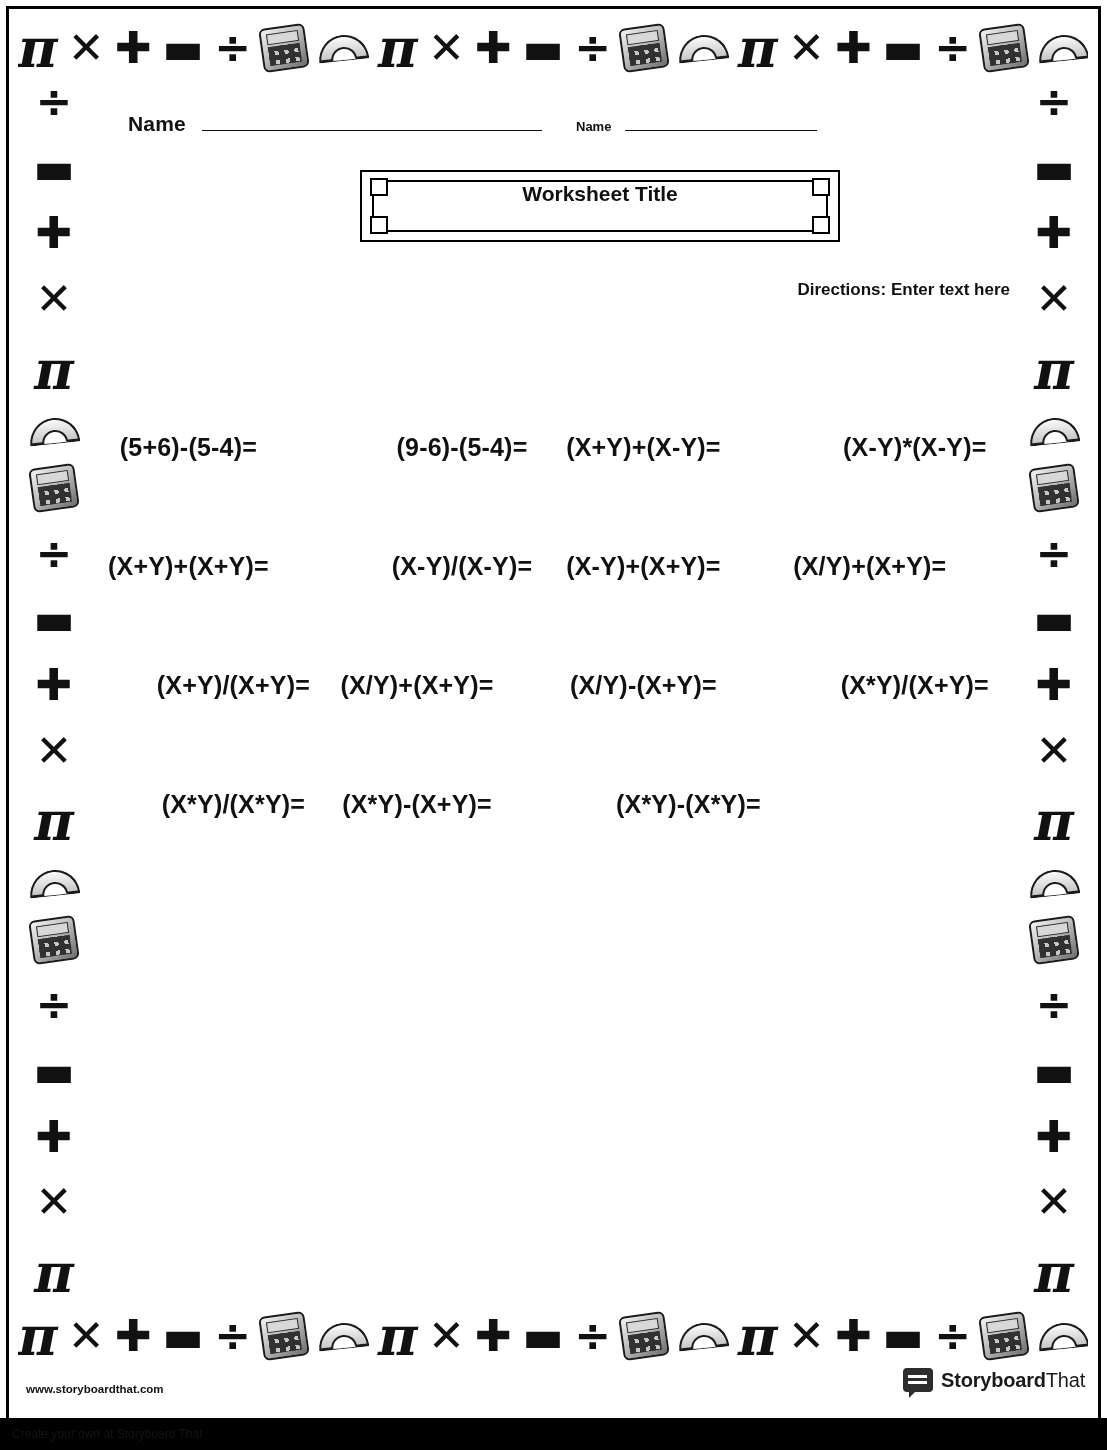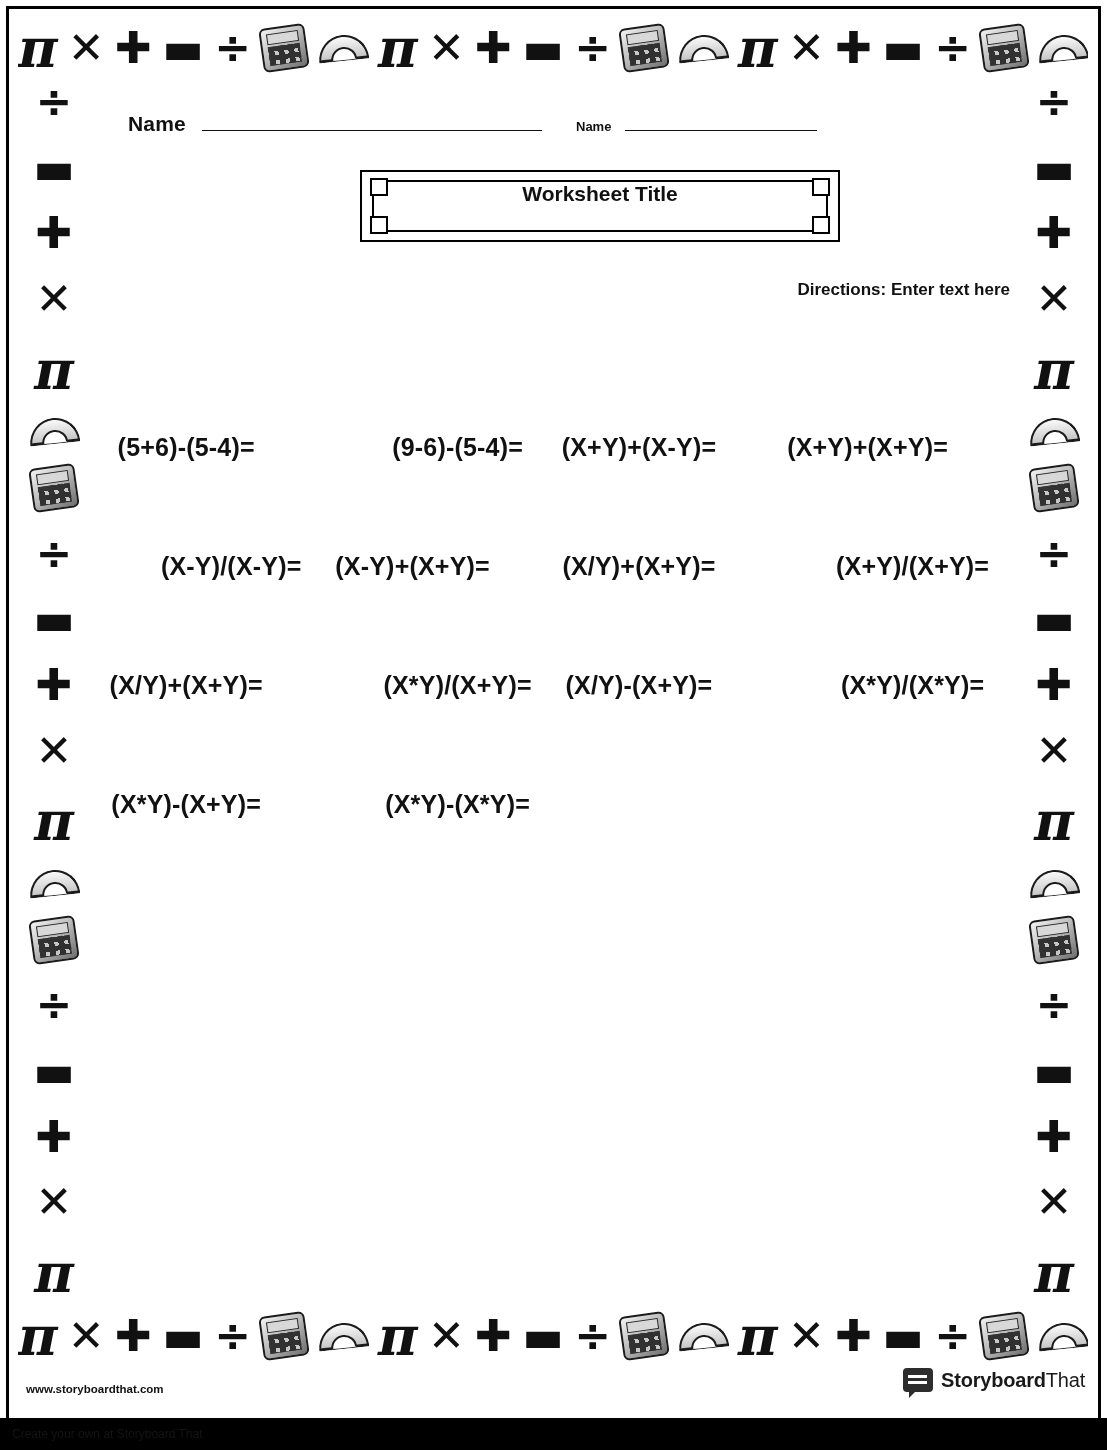--- a/index.html
+++ b/index.html
@@ -430,20 +430,23 @@
       <div class="prob-cell left">
           <span class="prob">(5+6)-(5-4)=</span>
         </div>
       <div class="prob-cell right">
           <span class="prob">(9-6)-(5-4)=</span>
         </div>
 
       <div class="prob-cell left">
           <span class="prob">(X+Y)+(X-Y)=</span>
         </div>
+      <div class="prob-cell right">
+          <span class="prob">(X-Y)*(X-Y)=</span>
+        </div>
 
       <div class="prob-cell left">
           <span class="prob">(X+Y)+(X+Y)=</span>
         </div>
       <div class="prob-cell right">
           <span class="prob">(X-Y)/(X-Y)=</span>
         </div>
 
       <div class="prob-cell left">
           <span class="prob">(X-Y)+(X+Y)=</span>
@@ -452,26 +455,26 @@
       <div class="prob-cell left">
           <span class="prob">(X/Y)+(X+Y)=</span>
         </div>
       <div class="prob-cell right">
           <span class="prob">(X+Y)/(X+Y)=</span>
         </div>
 
       <div class="prob-cell left">
           <span class="prob">(X/Y)+(X+Y)=</span>
         </div>
+      <div class="prob-cell left">
+          <span class="prob">(X/Y)-(X+Y)=</span>
+        </div>
+
       <div class="prob-cell right">
           <span class="prob">(X*Y)/(X+Y)=</span>
-        </div>
-
-      <div class="prob-cell left">
-          <span class="prob">(X/Y)-(X+Y)=</span>
         </div>
       <div class="prob-cell right">
           <span class="prob">(X*Y)/(X*Y)=</span>
         </div>
 
       <div class="prob-cell left">
           <span class="prob">(X*Y)-(X+Y)=</span>
         </div>
       <div class="prob-cell right">
           <span class="prob">(X*Y)-(X*Y)=</span>

